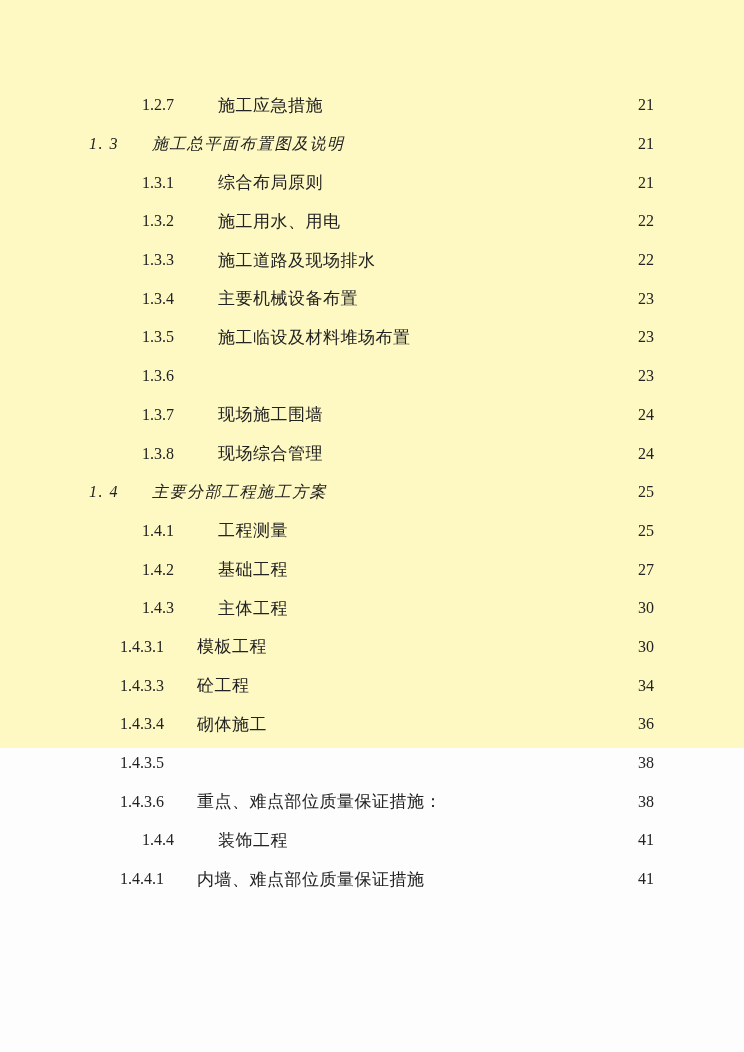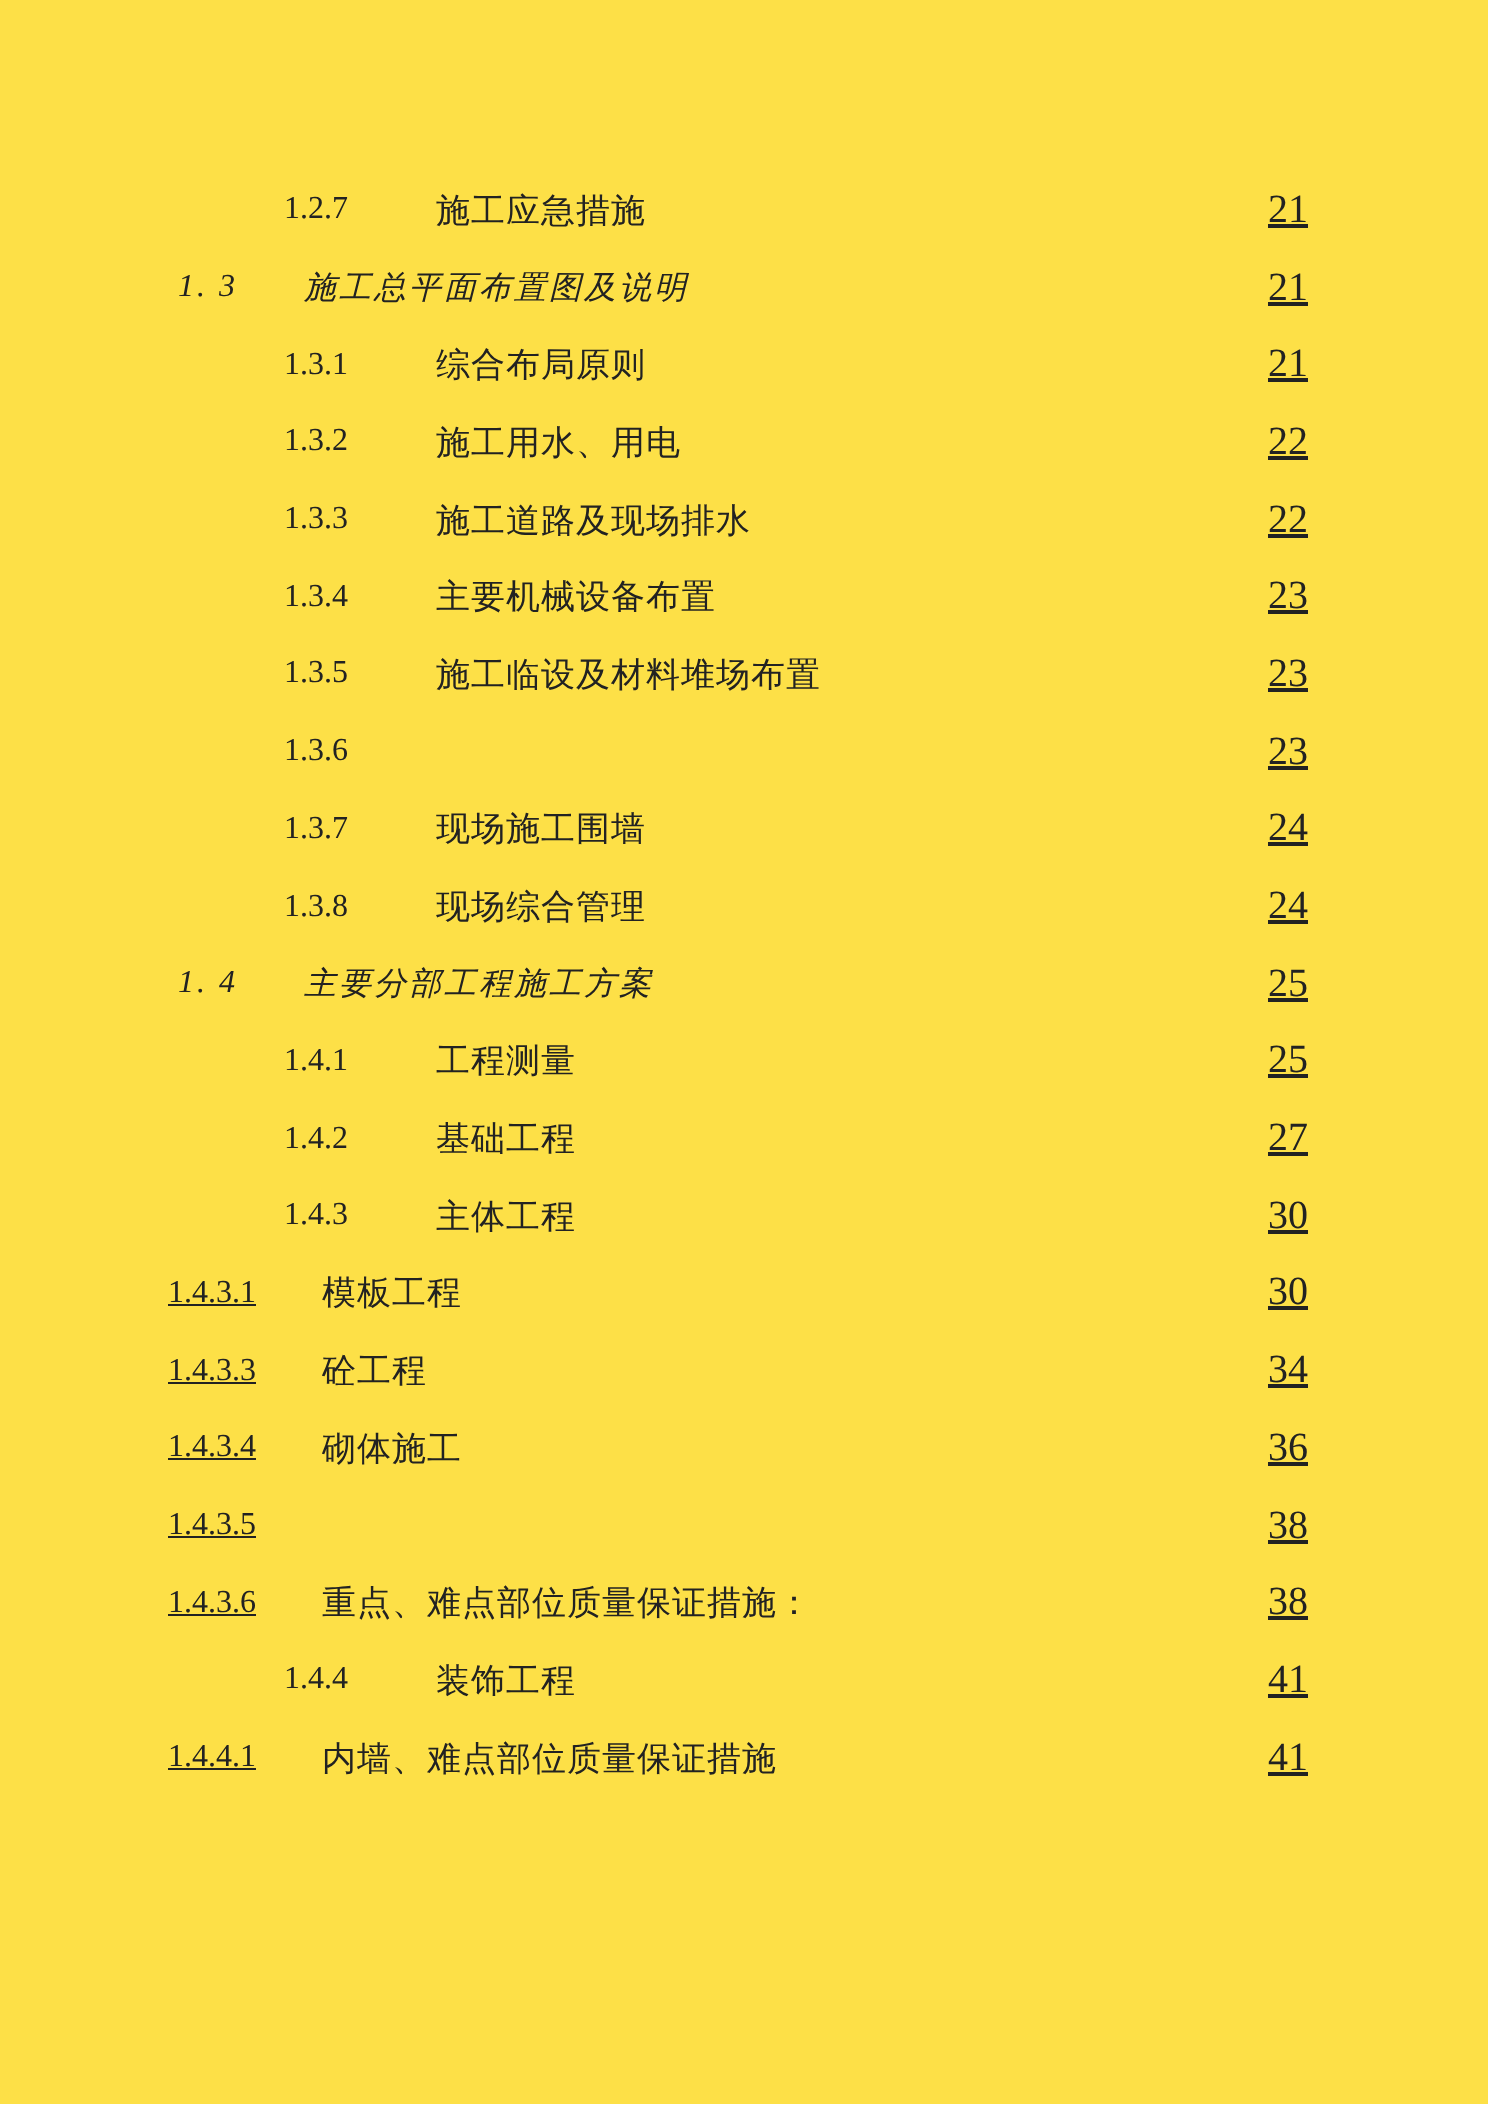--- a/index.html
+++ b/index.html
@@ -7,22 +7,22 @@
   body {
     background: #fdfdfd;
     color: #222222;
     font-family: "Liberation Sans", sans-serif;
     overflow: hidden;
     position: relative;
   }
   .page {
     position: absolute;
     left: 0; top: 0;
-    width: 744px; height: 1052px;
-    background: #fde047;
+    width: 744px; height: 748px;
+    background: #fef9c3;
   }
   .toc {
     position: absolute;
     left: 0;
     top: 86px;
     width: 744px;
   }
   .toc-row {
     display: flex;
     align-items: center;
@@ -38,29 +38,28 @@
   }
   .title {
     font-size: 17px;
     color: #222222;
     flex: 0 0 auto;
     letter-spacing: 0.5px;
   }
   .fill { flex: 1 1 auto; }
   .pageno {
     font-family: "Liberation Serif", serif;
-    font-size: 20px;
+    font-size: 16px;
     color: #222222;
     flex: 0 0 auto;
-    text-decoration: underline;
   }
   
   .lvl2 .num { margin-left: 89px;  width: 63px; }
   .lvl3 .num { margin-left: 142px; width: 76px; }
-  .lvl4 .num { margin-left: 84px; width: 77px; text-decoration: underline; }
+  .lvl4 .num { margin-left: 120px; width: 77px; }
   
   .lvl2 .num,
   .lvl2 .title {
     font-family: "Liberation Serif", serif;
     font-style: italic;
     font-size: 16px;
     letter-spacing: 1.5px;
   }
 </style>
 </head>

